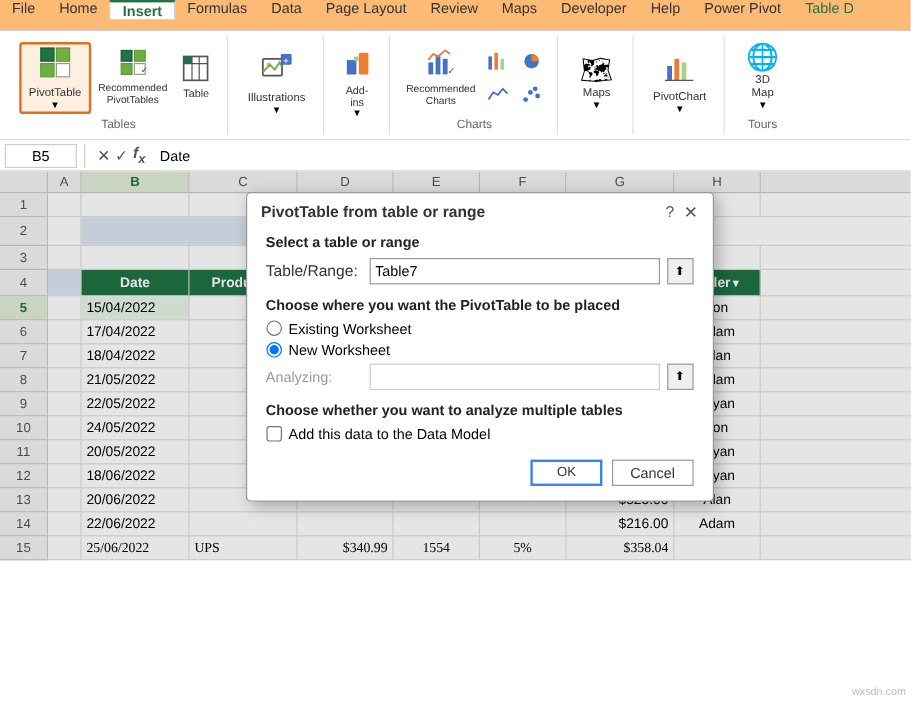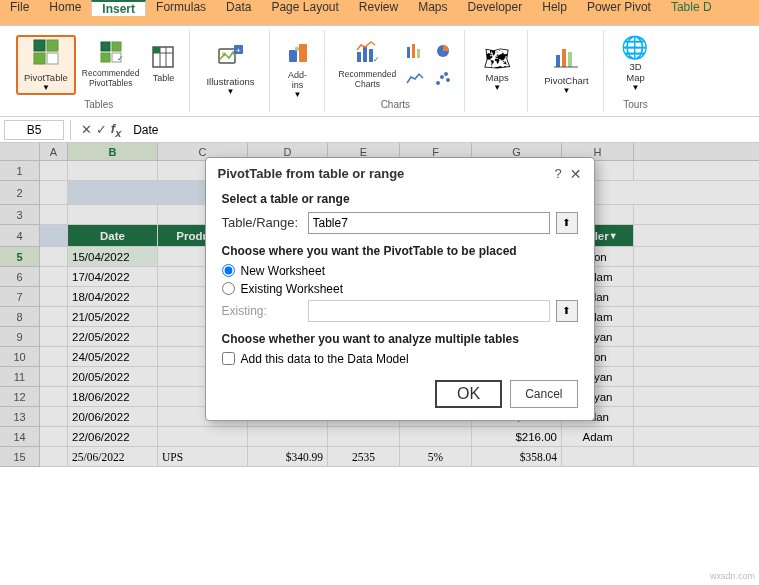--- a/index.html
+++ b/index.html
@@ -66,21 +66,21 @@
     .dialog-input { flex: 1; border: 1px solid #999; height: 22px; padding: 0 4px; font-size: 12px; }
     .dialog-input-btn { width: 22px; height: 22px; border: 1px solid #999; background: #f0f0f0; cursor: pointer; display: flex; align-items: center; justify-content: center; font-size: 10px; }
     .radio-group { margin-bottom: 4px; }
     .radio-item { display: flex; align-items: center; gap: 6px; margin-bottom: 4px; font-size: 12px; cursor: pointer; }
     .radio-item input[type="radio"] { margin: 0; }
     .dialog-location-row { display: flex; align-items: center; gap: 6px; margin-bottom: 8px; }
     .dialog-location-label { font-size: 12px; min-width: 80px; color: #999; }
     .dialog-location-input { flex: 1; border: 1px solid #ccc; height: 22px; padding: 0 4px; font-size: 12px; background: #fff; }
     .dialog-checkbox-row { display: flex; align-items: center; gap: 6px; font-size: 12px; margin-bottom: 10px; }
     .dialog-footer { display: flex; justify-content: flex-end; gap: 8px; padding: 4px 0 0; }
-    .btn-ok { background: #fff; border: 2px solid #404040; padding: 3px 20px; font-size: 16px; cursor: pointer; color: #333; }
+    .btn-ok { background: #fff; border: 2px solid #3b82f6; padding: 3px 20px; font-size: 11px; cursor: pointer; color: #333; }
     .btn-cancel { background: #fff; border: 1px solid #999; padding: 3px 14px; font-size: 12px; cursor: pointer; color: #333; }
 
     .watermark { position: fixed; bottom: 4px; right: 4px; font-size: 9px; color: #bbb; z-index: 999; }
   </style>
 </head>
 <body>
 
 <div class="ribbon">
   <div class="ribbon-tabs">
     <div class="ribbon-tab">File</div>
@@ -449,21 +449,21 @@
         <div class="grid-cell" style="width:72px;"></div>
         <div class="grid-cell" style="width:72px;"></div>
         <div class="grid-cell right" style="width:90px;">$216.00</div>
         <div class="grid-cell center" style="width:72px;">Adam</div>
       </div>
       <div class="grid-row" style="height:20px;font-family:Liberation Serif, serif;">
         <div class="grid-cell" style="width:28px;"></div>
         <div class="grid-cell" style="width:90px;">25/06/2022</div>
         <div class="grid-cell" style="width:90px;">UPS</div>
         <div class="grid-cell right" style="width:80px;">$340.99</div>
-        <div class="grid-cell center" style="width:72px;">2535</div>
+        <div class="grid-cell center" style="width:72px;">1554</div>
         <div class="grid-cell center" style="width:72px;">5%</div>
         <div class="grid-cell right" style="width:90px;">$358.04</div>
         <div class="grid-cell" style="width:72px;"></div>
       </div>
     </div>
   </div>
 
   <div class="dialog-overlay">
     <div class="dialog" style="position:relative; top:-30px; left:20px;">
       <div class="dialog-title-bar">
@@ -481,30 +481,30 @@
             <label>Table/Range:</label>
             <input class="dialog-input" type="text" value="Table7" style="">
             <button class="dialog-input-btn">⬆</button>
           </div>
         </div>
 
         <div class="dialog-section">
           <div class="dialog-section-label">Choose where you want the PivotTable to be placed</div>
           <div class="radio-group">
             <div class="radio-item">
+              <input type="radio" name="placement" id="existWs" style="">
+              <label for="existWs">Existing Worksheet</label>
+            </div>
+            <div class="radio-item">
               <input type="radio" name="placement" id="newWs" checked="" style="">
               <label for="newWs">New Worksheet</label>
             </div>
-            <div class="radio-item">
-              <input type="radio" name="placement" id="existWs" style="">
-              <label for="existWs">Existing Worksheet</label>
-            </div>
           </div>
           <div class="dialog-location-row">
-            <span class="dialog-location-label">Existing:</span>
+            <span class="dialog-location-label">Analyzing:</span>
             <input class="dialog-location-input" type="text" value="" style="">
             <button class="dialog-input-btn">⬆</button>
           </div>
         </div>
 
         <div class="dialog-section">
           <div class="dialog-section-label">Choose whether you want to analyze multiple tables</div>
           <div class="dialog-checkbox-row">
             <input type="checkbox" id="addModel" style="">
             <label for="addModel">Add this data to the Data Model</label>

